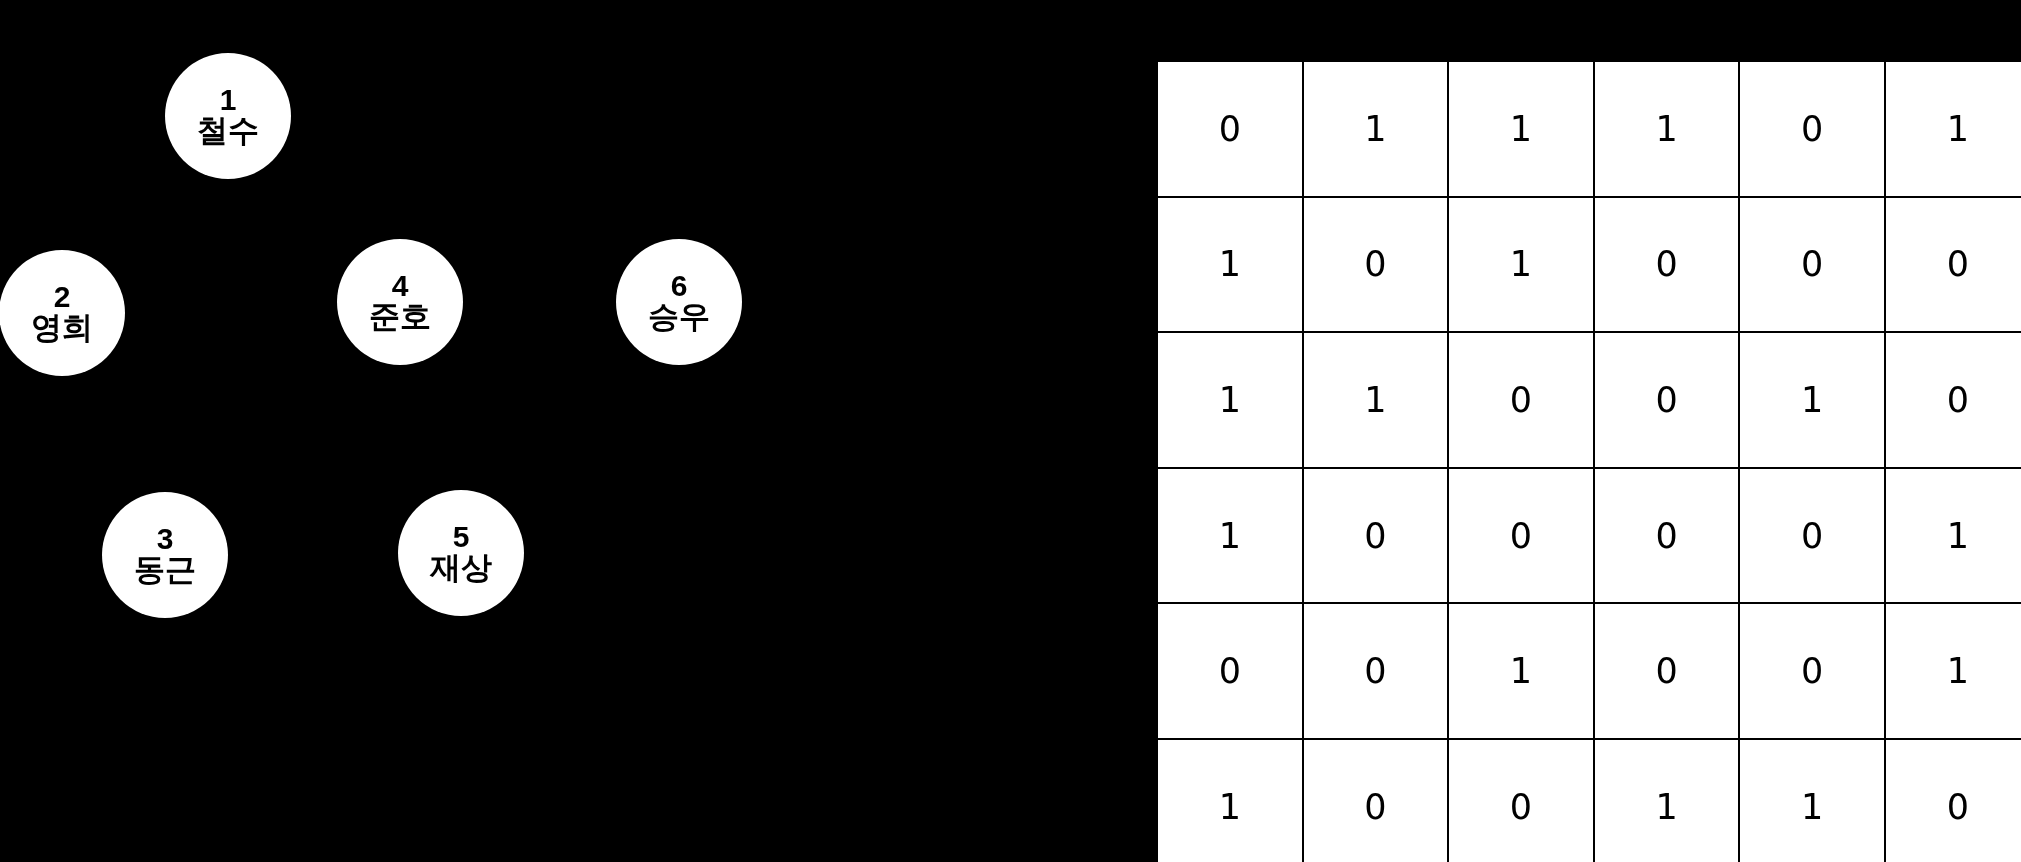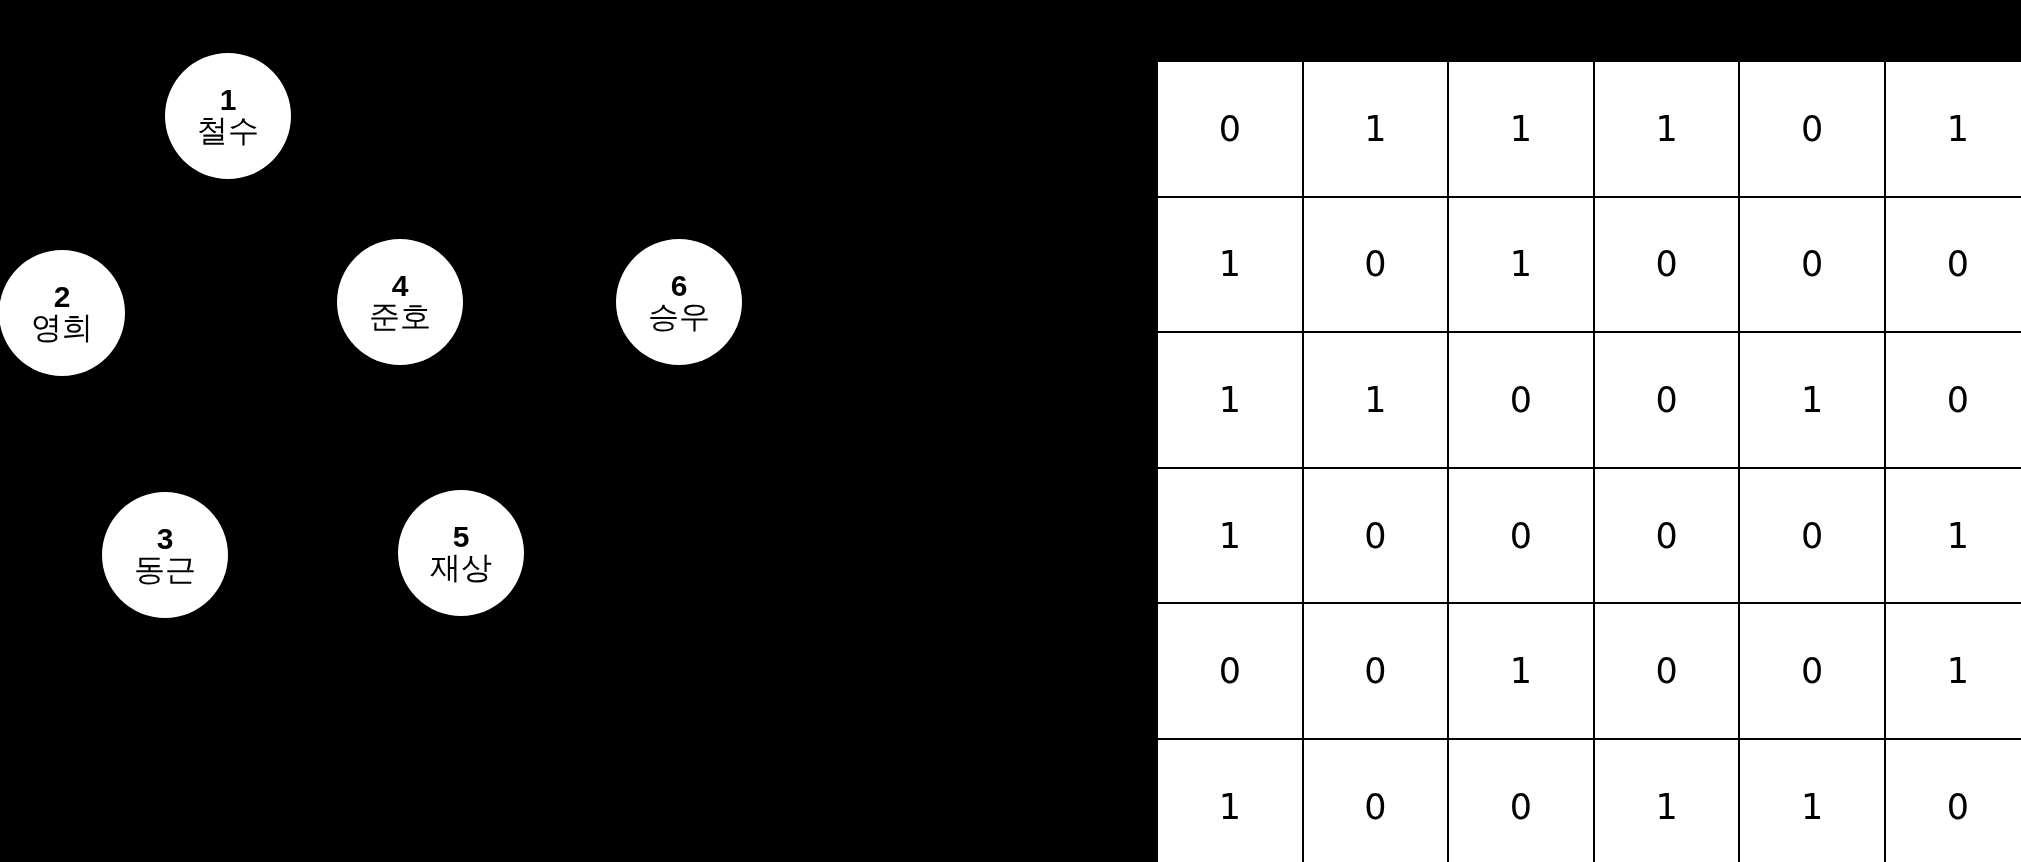--- a/index.html
+++ b/index.html
@@ -43,21 +43,21 @@
     box-sizing: border-box;
     line-height: 1.05;
   }
   .node-id {
     font-size: 30px;
     font-weight: 700;
     letter-spacing: 0px;
   }
   .node-label {
     font-size: 31px;
-    font-weight: 400;
+    font-weight: 700;
     margin-top: 0;
     white-space: nowrap;
   }
 
   
   #matrix-panel {
     position: absolute;
     left: 1156px;
     top: 60px;
     width: 862px;

